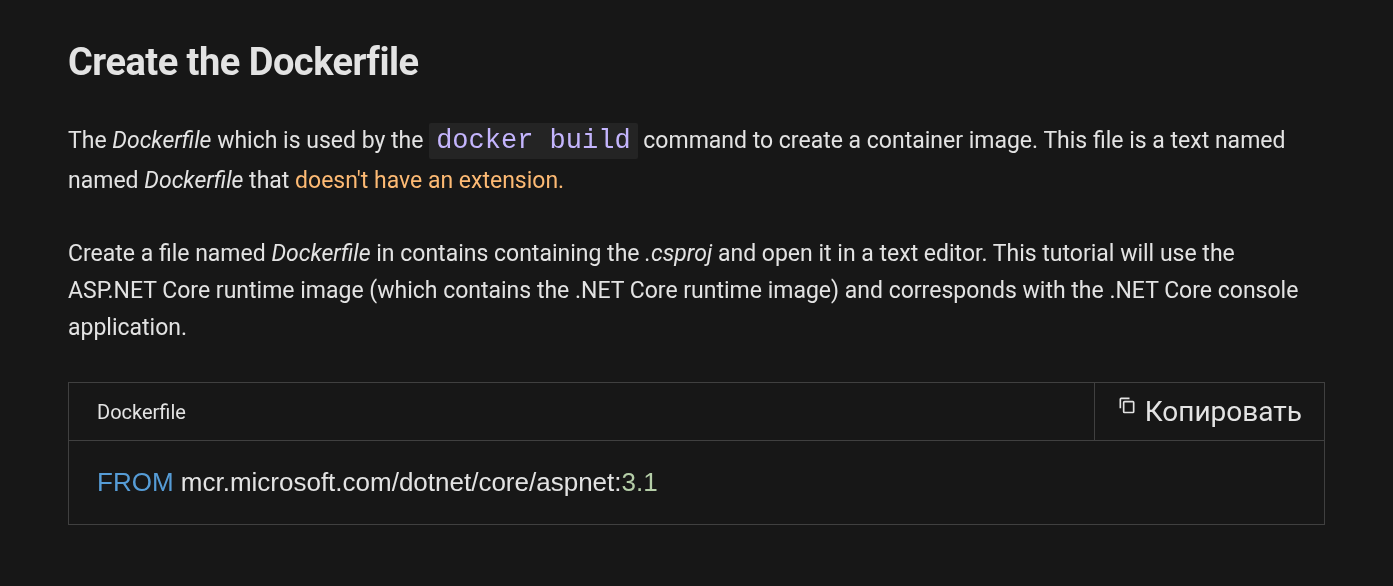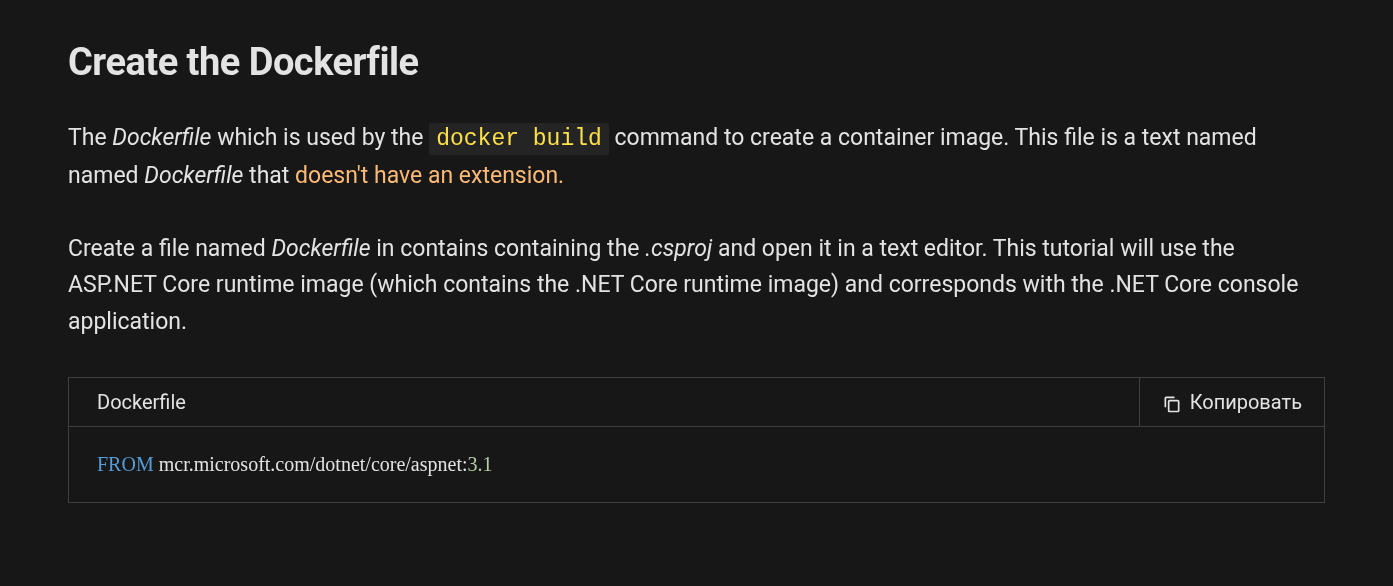--- a/index.html
+++ b/index.html
@@ -30,23 +30,23 @@
       margin-bottom: 36px;
       font-weight: 400;
     }
     .italic {
       font-style: italic;
     }
     code.inline {
       font-family: Consolas, "Courier New", monospace;
       background-color: #242424;
       padding: 3px 7px;
-      font-size: 23px;
+      font-size: 27px;
       border-radius: 2px;
-      color: #fde047;
+      color: #c4b5fd;
     }
     .highlight {
       color: #fdba74;
     }
     .code-block {
       border: 1px solid #404040;
       margin-top: 10px;
     }
     .code-header {
       display: flex;
@@ -55,40 +55,40 @@
       border-bottom: 1px solid #404040;
       padding: 0;
     }
     .code-lang {
       padding: 12px 28px;
       font-size: 20px;
       color: #e3e3e3;
     }
     .copy-button {
       display: flex;
-      align-items: flex-end;
+      align-items: flex-start;
       gap: 8px;
       padding: 12px 22px;
       border-left: 1px solid #404040;
       color: #e3e3e3;
       cursor: pointer;
-      font-size: 20px;
+      font-size: 28px;
       background: transparent;
       border-top: none;
       border-right: none;
       border-bottom: none;
       font-family: inherit;
     }
     .copy-icon {
       display: inline-flex;
     }
     .code-body {
       padding: 26px 28px;
-      font-family: Liberation Serif, serif;
-      font-size: 20px;
+      font-family: Liberation Sans, sans-serif;
+      font-size: 26px;
       color: #e3e3e3;
     }
     .code-keyword {
       color: #569cd6;
     }
     .code-number {
       color: #b5cea8;
     }
   </style>
 </head>

